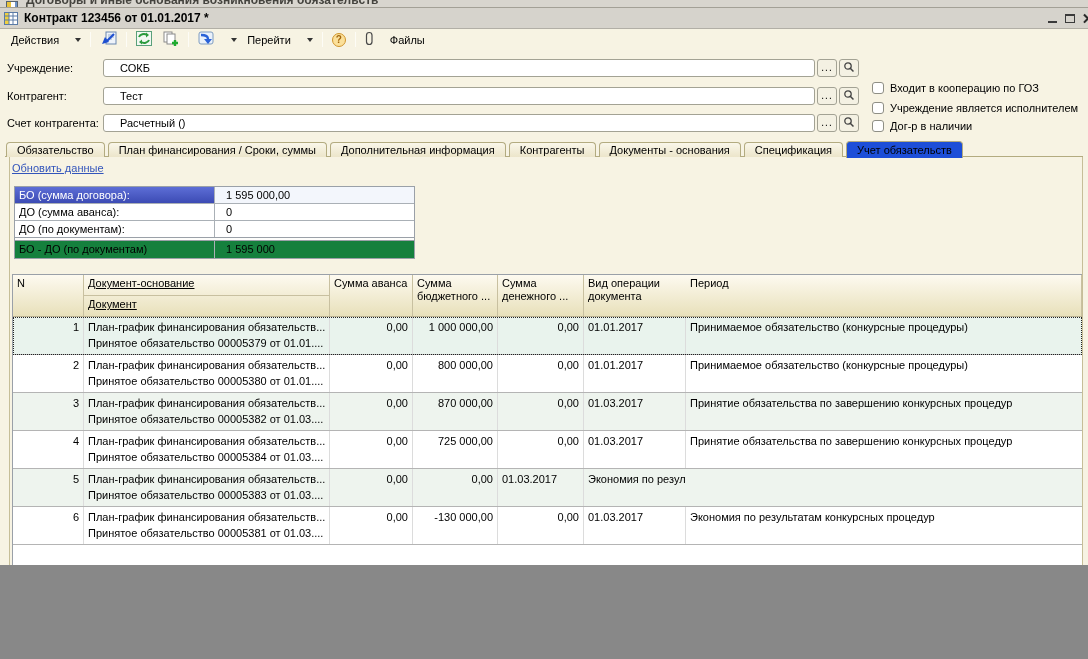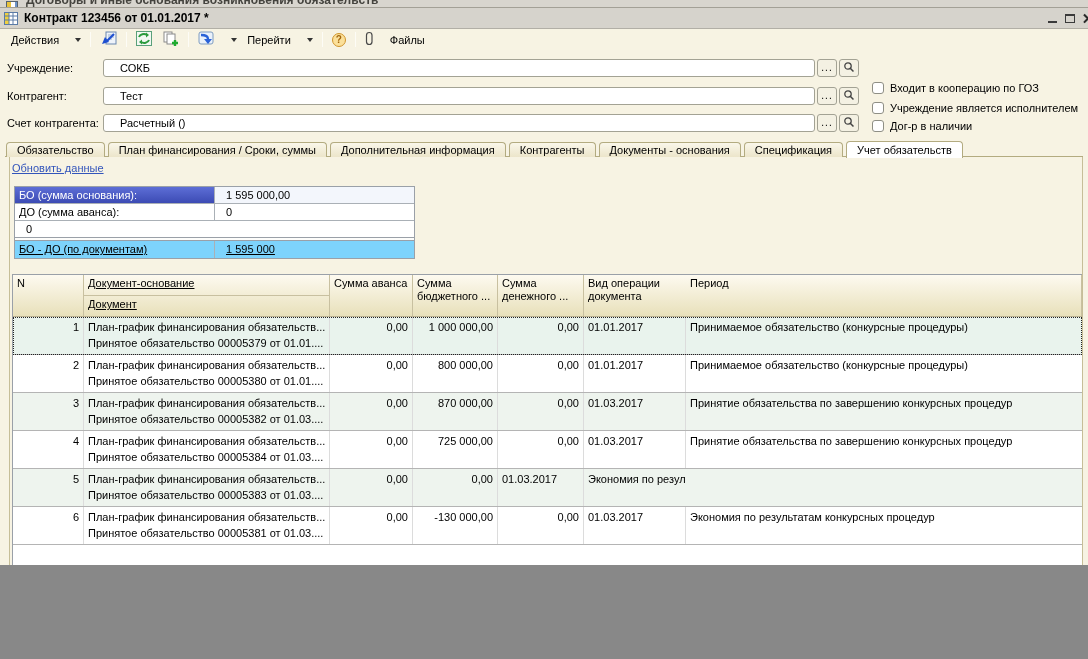--- a/index.html
+++ b/index.html
@@ -51,38 +51,38 @@
   .cb-row { position:absolute; left:872px; display:flex; align-items:center; height:15px; }
   .cb-box { width:12px; height:12px; border:1px solid #8f8f85; border-radius:3px; background:#fff; }
   .cb-row span.cb-label { margin-left:6px; white-space:nowrap; }
   
   .tabbar { position:absolute; top:141px; left:6px; right:5px; height:16px;
     display:flex; gap:3px; align-items:flex-end; }
   .tabline { position:absolute; top:156px; left:5px; right:5px; height:0; border-top:1px solid #b3ab80; }
   .tab { position:relative; z-index:2; height:15px; line-height:14px; padding:0 10px;
     border:1px solid #b3ab80; border-bottom:none; border-radius:4px 4px 0 0;
     background:linear-gradient(#faf7ea,#ece5ca); white-space:nowrap; cursor:default; }
-  .tab.active { height:17px; line-height:16px; background:#ffffff; margin-bottom:-1px; z-index:3;text-align:center; }
+  .tab.active { height:17px; line-height:16px; background:#1d4ed8; margin-bottom:-1px; z-index:3;text-align:center; }
   
   .content { position:absolute; top:157px; bottom:0; left:9px; right:5px;
     border-left:1px solid #c6be97; border-right:1px solid #c6be97; }
   .update-link { position:absolute; top:5px; left:2px; color:#3355bb; text-decoration:underline; cursor:pointer; }
   
   .summary { position:absolute; top:29px; left:4px; width:401px;
     border:1px solid #9aa0a8; background:#fff; }
   .srow { display:grid; grid-template-columns:200px 1fr; height:17px; line-height:16px;
     border-bottom:1px solid #aab0b6; }
   .srow:nth-child(3) { border-bottom:1px solid #9aa0a8; }
   .srow .lab { padding-left:4px; border-right:1px solid #aab0b6; overflow:hidden; white-space:nowrap; }
   .srow .val { padding-left:11px; overflow:hidden; white-space:nowrap; }
   .srow.hl .lab { background:linear-gradient(#5d6ed6,#3c4bb4); color:#fff; }
   .srow.hl .val { background:#f3f6fc; }
   .sgap { height:3px; background:#fdfdfb; border-bottom:1px solid #9aa0a8; }
   .srow.total { border-bottom:none; }
-  .srow.total .lab, .srow.total .val { background:#7dd3fc;text-decoration:underline; }
+  .srow.total .lab, .srow.total .val { background:#15803d; }
   
   .maintable { position:absolute; top:117px; left:2px; right:0; bottom:0;
     background:#fff; border-left:1px solid #9aa0a8; border-top:1px solid #9aa0a8; }
   .tgrid { display:grid; grid-template-columns:71px 246px 83px 85px 86px 102px 1fr; }
   .thead { height:42px; background:linear-gradient(#fdfaf0,#e8e0ba); border-bottom:1px solid #b7af90; }
   .th { padding:2px 4px; border-right:1px solid #c8c0a0; overflow:hidden; line-height:13px; }
   .th-doc { padding:0; border-right:1px solid #c8c0a0; display:flex; flex-direction:column; }
   .th-doc > div { padding:2px 4px; line-height:13px;text-decoration:underline; }
   .th-doc .sub { border-top:1px solid #c8c0a0; margin-top:3px; flex:1; }
   .trow { height:38px; border-bottom:1px solid #b4b4b4; background:#fff; }
@@ -253,28 +253,29 @@
     <div class="tab">Документы - основания</div>
     <div class="tab">Спецификация</div>
     <div class="tab active">Учет обязательств</div>
   </div>
 
   <div class="content">
     <a class="update-link">Обновить данные</a>
 
     <div class="summary">
       <div class="srow hl">
-        <div class="lab">БО (сумма основания):</div>
+        <div class="lab">БО (сумма договора):</div>
         <div class="val">1 595 000,00</div>
       </div>
       <div class="srow">
         <div class="lab">ДО (сумма аванса):</div>
         <div class="val">0</div>
       </div>
       <div class="srow">
+        <div class="lab">ДО (по документам):</div>
         <div class="val">0</div>
       </div>
       <div class="sgap"></div>
       <div class="srow total">
         <div class="lab">БО - ДО (по документам)</div>
         <div class="val">1 595 000</div>
       </div>
     </div>
 
     <div class="maintable">

